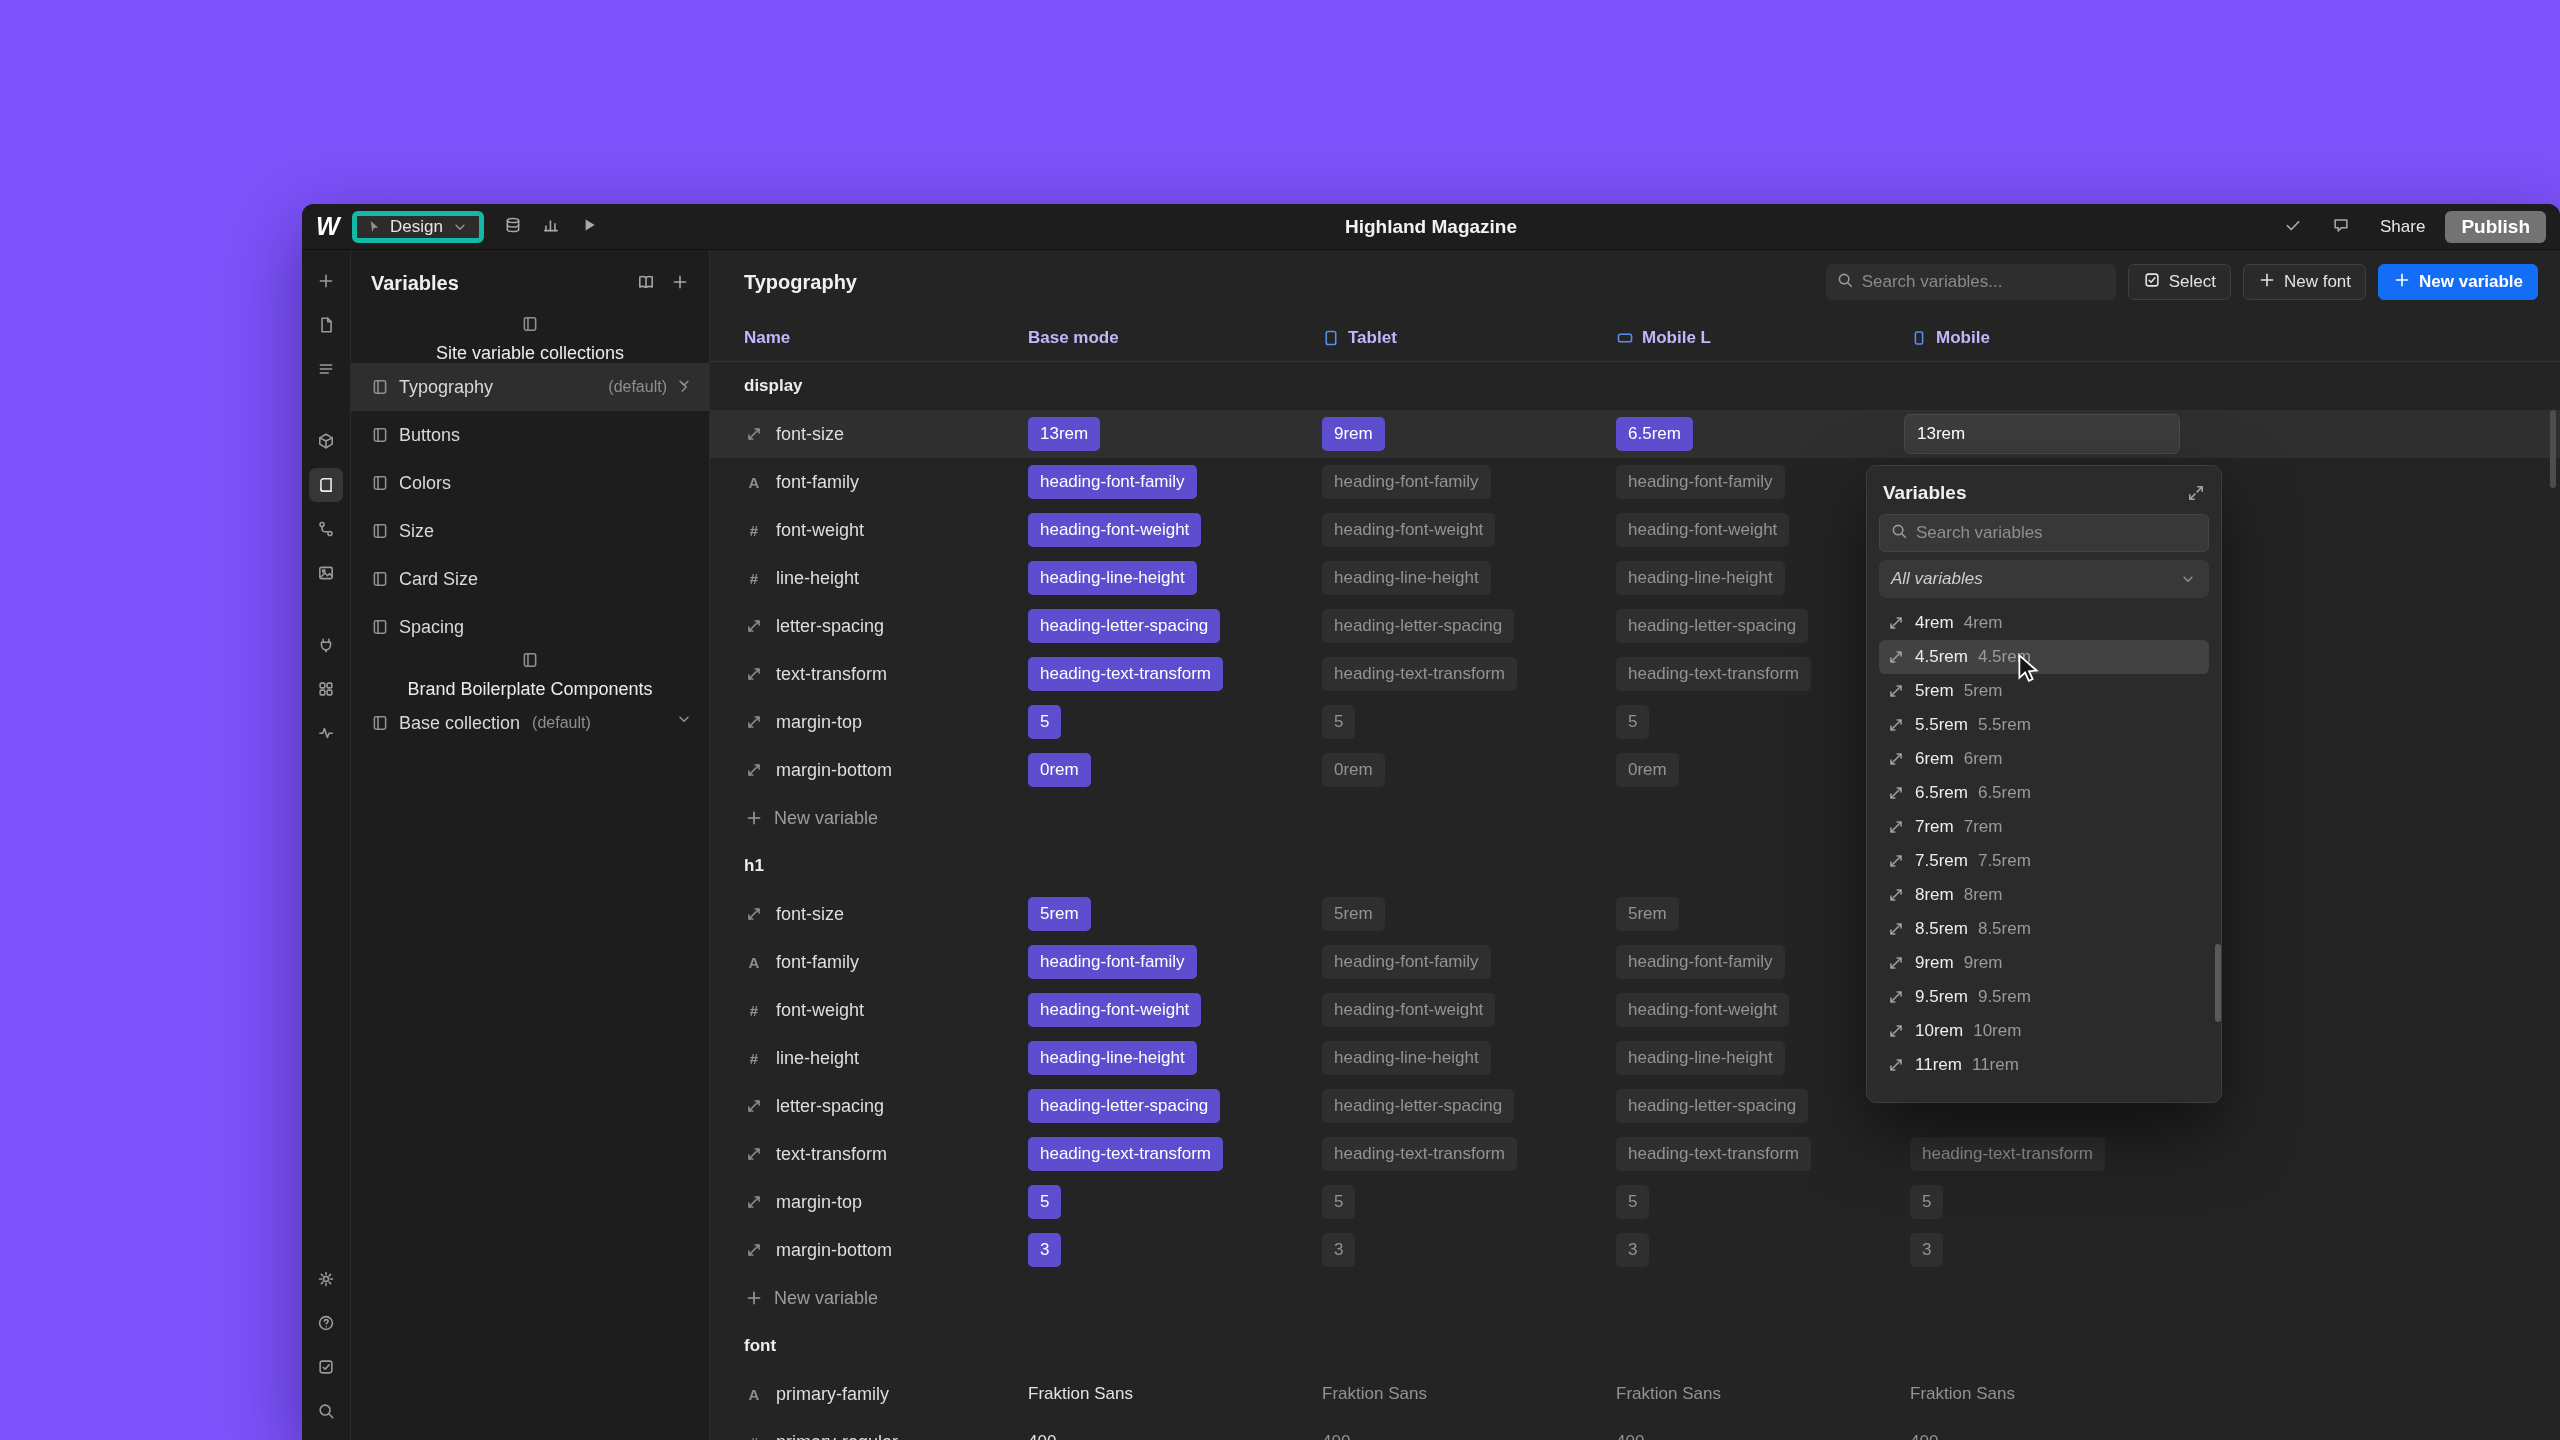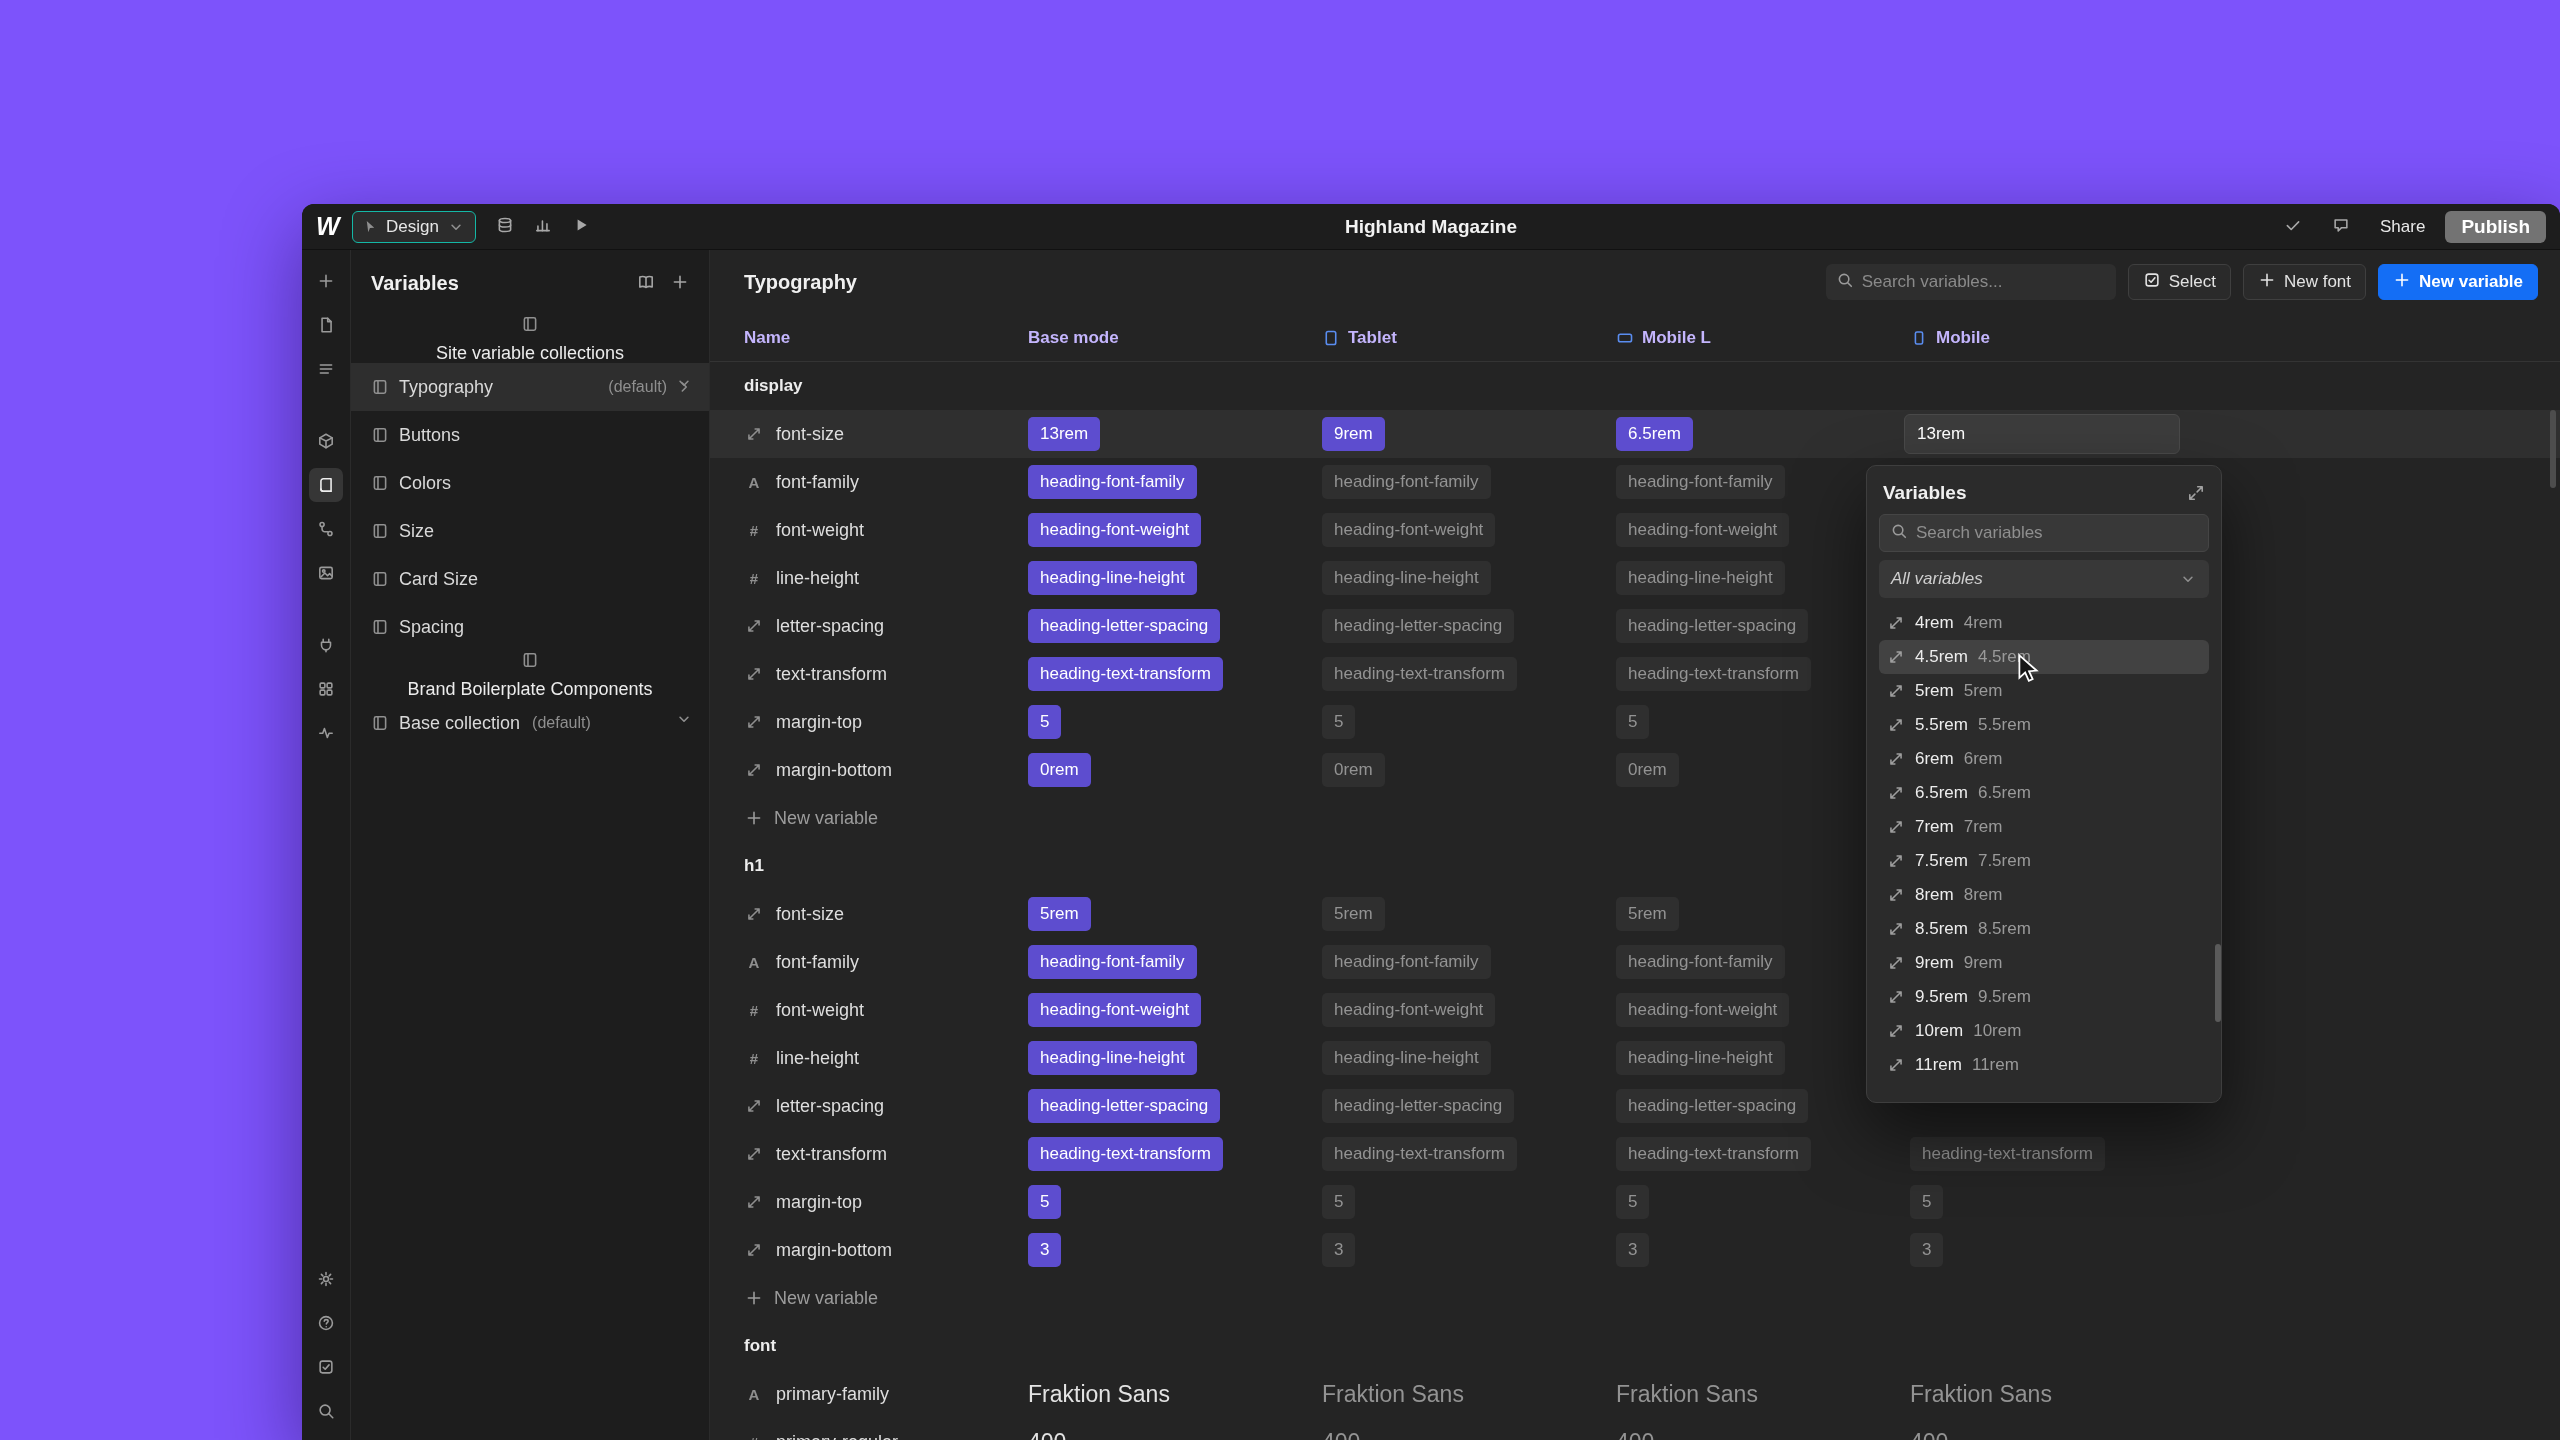--- a/index.html
+++ b/index.html
@@ -13,21 +13,21 @@
     position:absolute; left:302px; top:204px; right:0; bottom:0;
     background:#242424; border-radius:12px 12px 0 0; overflow:hidden;
     display:flex; flex-direction:column;
     box-shadow:0 24px 80px rgba(20,0,60,.45);
   }
   
   .topbar{ flex:0 0 46px; background:#1d1d1d; border-bottom:1px solid #111;
     display:flex; align-items:center; padding:0 14px; position:relative; z-index:60;}
   .wlogo{ font-weight:800; font-style:italic; font-size:25px; color:#fff; width:36px; }
   .design-btn{ display:flex; align-items:center; gap:8px; background:#2c2c2c;
-    border:1px solid #14b8a6; border-radius:6px; height:32px; padding:0 10px;
+    border:5px solid #14b8a6; border-radius:6px; height:32px; padding:0 10px;
     font-size:17px; color:#e6e6e6; margin-right:10px; cursor:default;}
   .tb-icon{ width:38px; height:32px; display:flex; align-items:center; justify-content:center;
     color:#a8a8a8; border-radius:6px; }
   .tb-title{ position:absolute; left:50%; transform:translateX(-50%);
     font-size:19px; font-weight:700; color:#f2f2f2; }
   .tb-right{ margin-left:auto; display:flex; align-items:center; gap:10px; }
   .share-btn{ font-size:17px; color:#e8e8e8; height:32px; padding:0 10px;
     display:flex; align-items:center; border-radius:6px; }
   .publish-btn{ background:#737373; color:#fff; font-size:19px; font-weight:600; height:32px;
     padding:0 16px; border-radius:6px; display:flex; align-items:center; }
@@ -80,21 +80,21 @@
   .trow{ display:grid; grid-template-columns:284px 294px 294px 294px 1fr; align-items:center;
     padding:0 34px; height:48px; }
   .trow.highlight{ background:#2f2f2f; }
   .name-cell{ display:flex; align-items:center; gap:12px; font-size:18px; color:#dedede; }
   .nicon{ width:20px; display:flex; justify-content:center; color:#8f8f8f; }
   .glyph-icon{ font-size:15px; font-weight:700; color:#8f8f8f; }
   .pill{ display:inline-flex; align-items:center; height:34px; padding:0 12px; border-radius:5px;
     font-size:17px; white-space:nowrap; max-width:270px; overflow:hidden; }
   .pill.alias{ background:#5D4DCF; color:#fff; }
   .pill.ghost{ background:#2f2f2f; color:#939393; }
-  .val{ font-size:23px; color:#e3e3e3; }
+  .val{ font-size:17px; color:#e3e3e3; }
   .val.dim{ color:#939393; }
   .edit-cell{ display:inline-flex; align-items:center; width:276px; height:40px;
     background:#3c3c3c; border:1px solid #4a4a4a; border-radius:6px; padding:0 12px;
     font-size:17px; color:#fff; margin-left:-6px; }
   .newvar{ height:48px; display:flex; align-items:center; gap:10px; padding:0 34px;
     color:#9c9c9c; font-size:18px; }
   .newvar .nicon{ color:#9c9c9c; }
   
   .popover{ position:absolute; left:1564px; top:261px; width:356px; height:638px;
     background:#2b2b2b; border:1px solid #3e3e3e; border-radius:10px; z-index:50;

